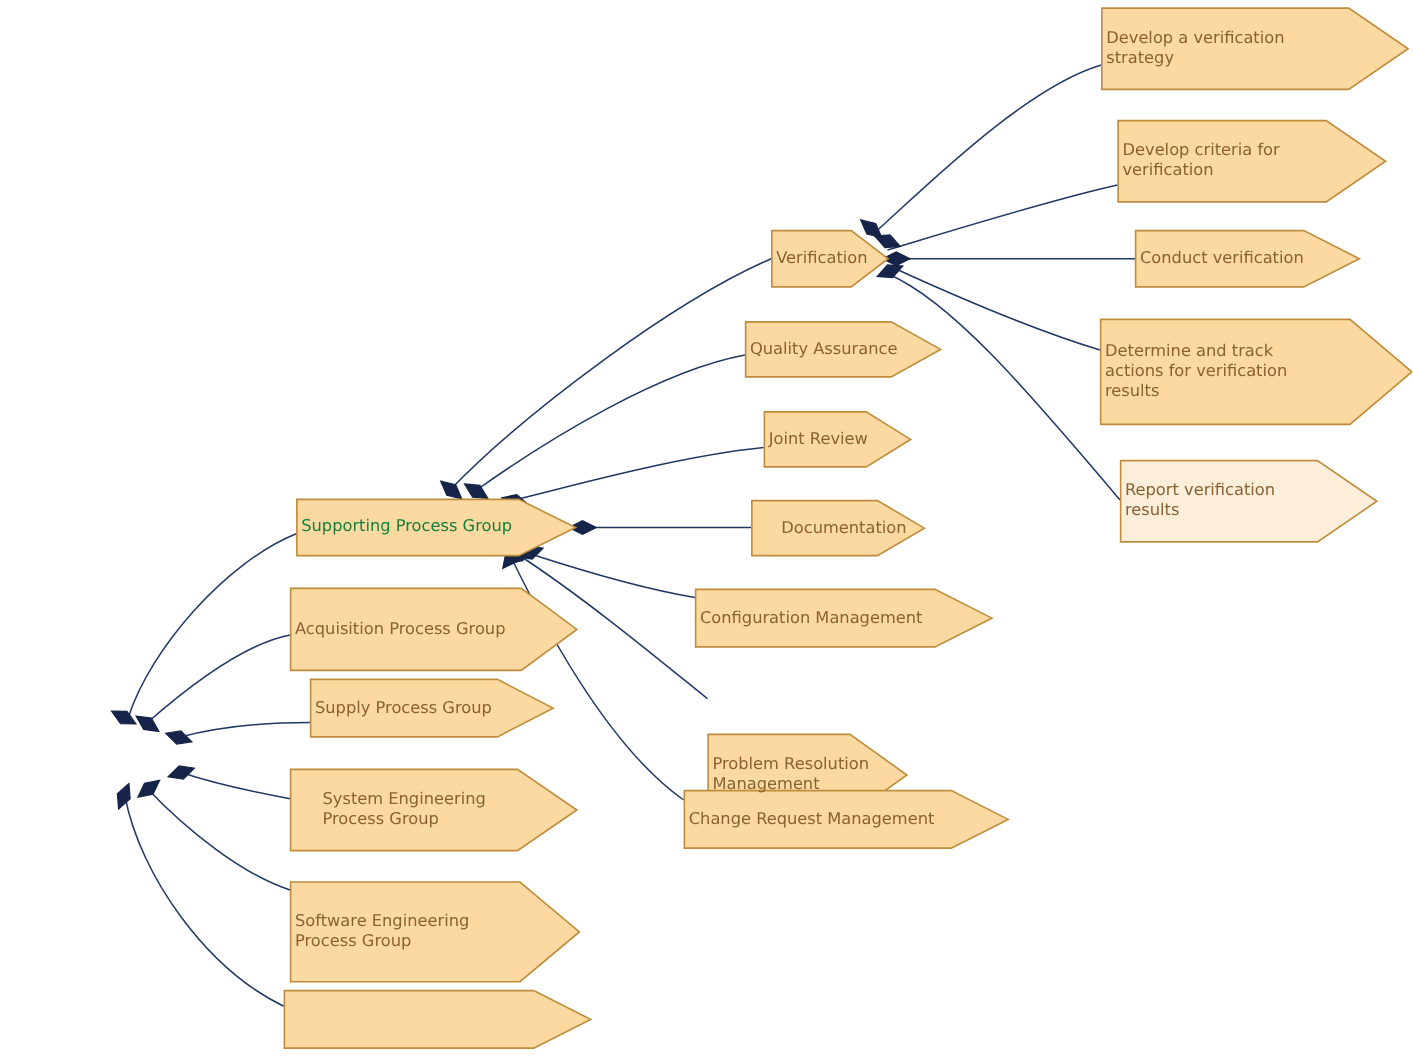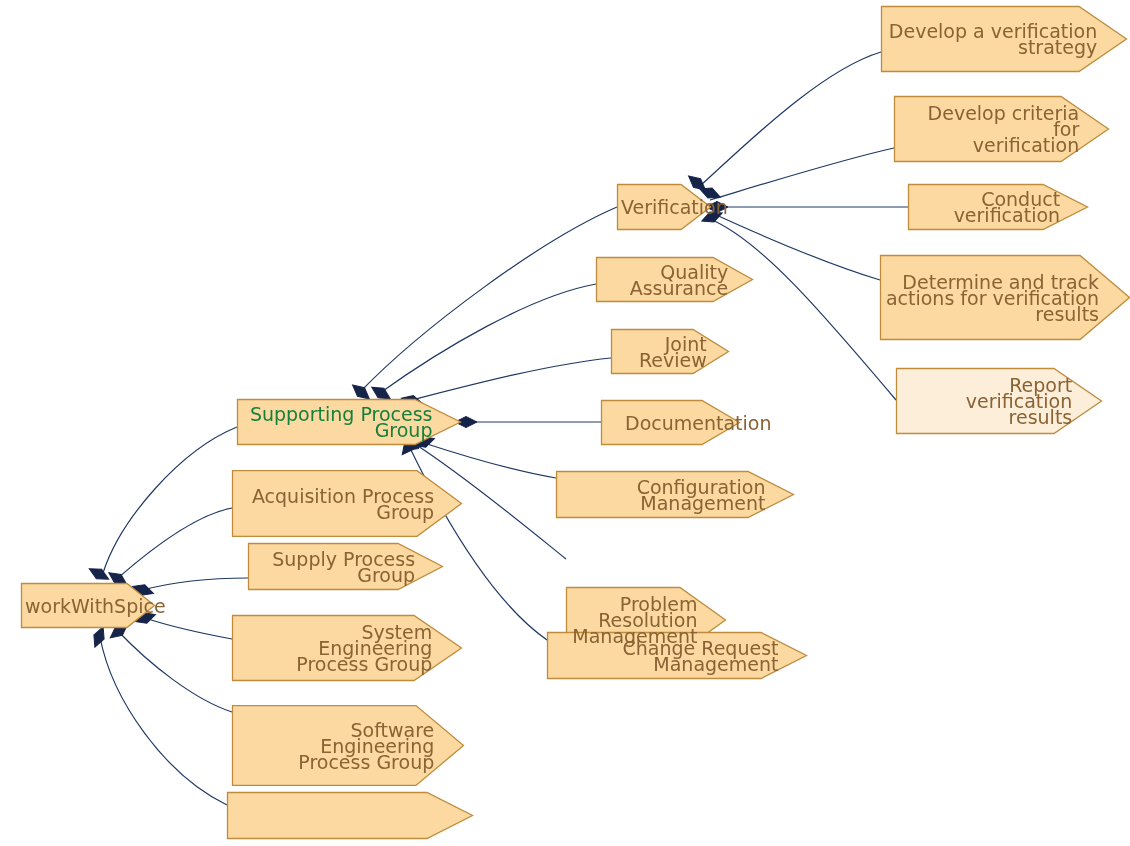--- a/index.html
+++ b/index.html
@@ -43,23 +43,23 @@
     left: 0;
     top: 0;
     width: 100%;
     height: 100%;
     overflow: visible;
   }
   .node .node-label {
     position: relative;
     z-index: 2;
     color: #8a6233;
-    font-size: 19px;
+    font-size: 13px;
     line-height: 16px;
-    text-align: right;
+    text-align: left;
     width: 100%;
     padding: 0 4px 0 4px;
     white-space: pre-line;
     font-family: "DejaVu Sans", sans-serif;
   }
   .edge-path {
     fill: none;
     stroke: #1f3864;
     stroke-width: 1.2;
   }
@@ -138,26 +138,20 @@
         <polygon points="-11,0 0,-5.5 11,0 0,5.5" class="comp-diamond" fill="#16244a" stroke="#16244a"></polygon>
       </g>
       <g transform="translate(717,207) rotate(0)">
         <polygon points="-11,0 0,-5.5 11,0 0,5.5" class="comp-diamond" fill="#16244a" stroke="#16244a"></polygon>
       </g>
       <g transform="translate(712,217) rotate(-22)">
         <polygon points="-11,0 0,-5.5 11,0 0,5.5" class="comp-diamond" fill="#16244a" stroke="#16244a"></polygon>
       </g>
     </svg>
   <div id="node-layer">
-      <div class="node" style="left: 21px; top: 583px; width: 134px; height: 45px;">
-        <svg class="node-shape" viewBox="0 0 134 45" preserveAspectRatio="none">
-          <polygon points="0.5,0.5 106,0.5 133.5,22.5 106,44.5 0.5,44.5" fill="#fbd9a0" stroke="#bf8c3d" stroke-width="1.3" vector-effect="non-scaling-stroke"></polygon>
-        </svg>
-        <div class="node-label" style="color: rgb(138, 98, 51); padding-right: 17.36px;">workWithSpice</div>
-      </div>
       <div class="node" style="left: 237px; top: 399px; width: 224px; height: 46px;">
         <svg class="node-shape" viewBox="0 0 224 46" preserveAspectRatio="none">
           <polygon points="0.5,0.5 178,0.5 223.5,23 178,45.5 0.5,45.5" fill="#fbd9a0" stroke="#bf8c3d" stroke-width="1.3" vector-effect="non-scaling-stroke"></polygon>
         </svg>
         <div class="node-label" style="color: #15803d; padding-right: 28.52px;">Supporting Process Group</div>
       </div>
       <div class="node" style="left: 232px; top: 470px; width: 230px; height: 67px;">
         <svg class="node-shape" viewBox="0 0 230 50" preserveAspectRatio="none">
           <polygon points="0.5,0.5 185,0.5 229.5,25 185,49.5 0.5,49.5" fill="#fbd9a0" stroke="#bf8c3d" stroke-width="1.3" vector-effect="non-scaling-stroke"></polygon>
         </svg>

